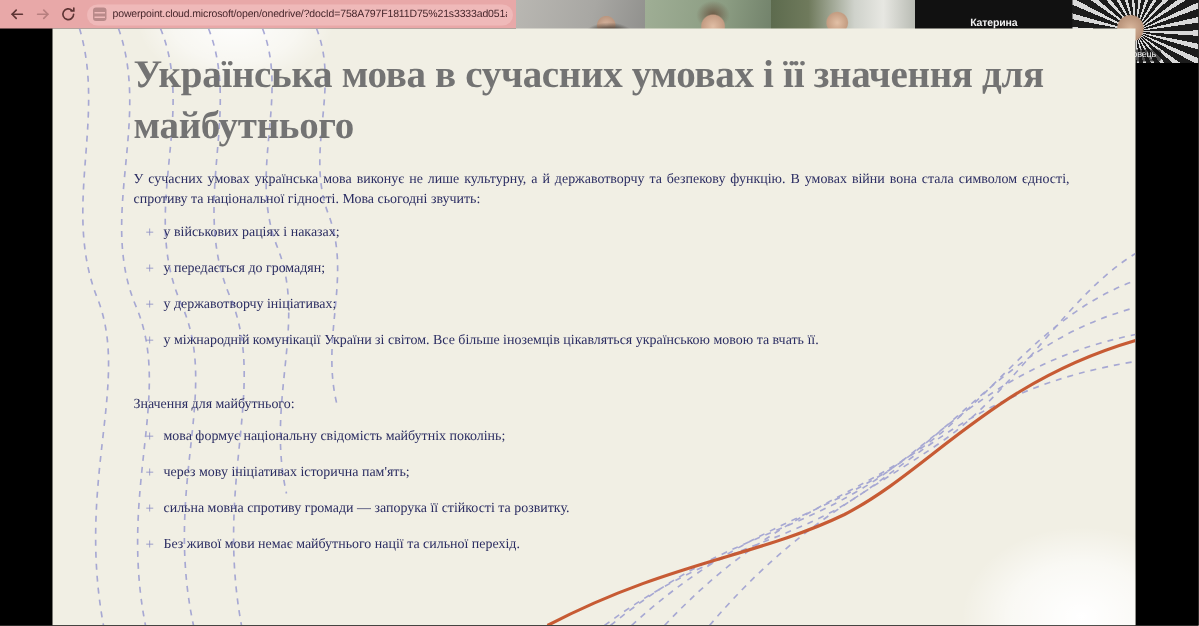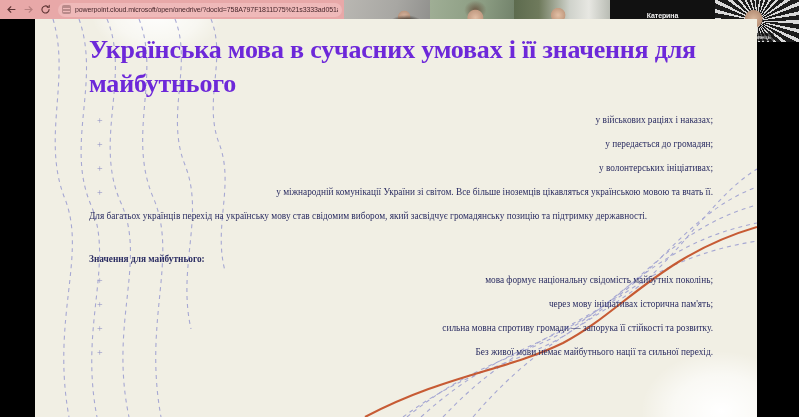--- a/index.html
+++ b/index.html
@@ -103,54 +103,54 @@
   .slide-deco { position: absolute; inset: 0; width: 100%; height: 100%; }
 
   .slide-content {
     position: relative; z-index: 3;
     padding: 14px 38px 0 54px;
   }
 
   .slide-title {
     font-family: "Liberation Serif", serif;
     font-weight: bold;
-    color: #6d28d9;
+    color: #737373;
     font-size: 26px;
     line-height: 1.32;
     letter-spacing: -0.2px;
     margin-bottom: 12px;
   }
 
   .para {
     font-family: "Liberation Serif", serif;
     color: #2b2d62;
     font-size: 9.3px;
     line-height: 1.42;
     text-align: justify;
     margin: 0 6px 9px 0;
   }
-  .para.bold { font-weight: bold; margin-bottom: 8px; margin-top: 30px; }
+  .para.bold { font-weight: normal; margin-bottom: 8px; margin-top: 30px; }
 
   .bullet {
     display: flex;
     align-items: flex-start;
     font-family: "Liberation Serif", serif;
     color: #2b2d62;
     font-size: 9.3px;
     line-height: 1.4;
     margin: 0 6px 11px 8px;
   }
   .bullet-mark {
     flex: none;
     width: 12px;
     color: #8a8cc4;
     font-size: 10px;
     line-height: 1.3;
   }
-  .bullet-text { flex: 1 1 auto; text-align: right; }
+  .bullet-text { flex: 1 1 auto; }
 </style>
 </head>
 <body>
 
 <div id="app">
 
   <div class="browser-bar">
     <div class="nav-btn">
       <svg width="11" height="11" viewBox="0 0 16 16" fill="none" stroke="#5e3434" stroke-width="1.6" stroke-linecap="round" stroke-linejoin="round">
         <path d="M13 8H3"></path>
@@ -229,39 +229,39 @@
         <path d="M438 398 C 496 330, 540 312, 592 276 C 644 240, 676 178, 722 150"></path>
       </g>
 
       <path d="M330 398 C 410 356, 470 352, 528 324 C 586 294, 626 236, 722 208" fill="none" stroke="#c4522a" stroke-width="2.1" opacity="0.95"></path>
     </svg>
 
     <div class="slide-content">
 
       <div class="slide-title">Українська мова в сучасних умовах і її значення для майбутнього</div>
 
+      <div class="para">У сучасних умовах українська мова виконує не лише культурну, а й державотворчу та безпекову функцію. В умовах війни вона стала символом єдності, спротиву та національної гідності. Мова сьогодні звучить:</div>
 
       <div class="bullet">
         <span class="bullet-mark">+</span>
         <span class="bullet-text">у військових раціях і наказах;</span>
       </div>
       <div class="bullet">
         <span class="bullet-mark">+</span>
         <span class="bullet-text">у передається до громадян;</span>
       </div>
       <div class="bullet">
         <span class="bullet-mark">+</span>
-        <span class="bullet-text">у волонтерських ініціативах;</span>
+        <span class="bullet-text">у державотворчу ініціативах;</span>
       </div>
       <div class="bullet">
         <span class="bullet-mark">+</span>
         <span class="bullet-text">у міжнародній комунікації України зі світом. Все більше іноземців цікавляться українською мовою та вчать її.</span>
       </div>
 
-      <div class="para">Для багатьох українців перехід на українську мову став свідомим вибором, який засвідчує громадянську позицію та підтримку державності.</div>
 
       <div class="para bold">Значення для майбутнього:</div>
 
       <div class="bullet">
         <span class="bullet-mark">+</span>
         <span class="bullet-text">мова формує національну свідомість майбутніх поколінь;</span>
       </div>
       <div class="bullet">
         <span class="bullet-mark">+</span>
         <span class="bullet-text">через мову ініціативах історична пам'ять;</span>

